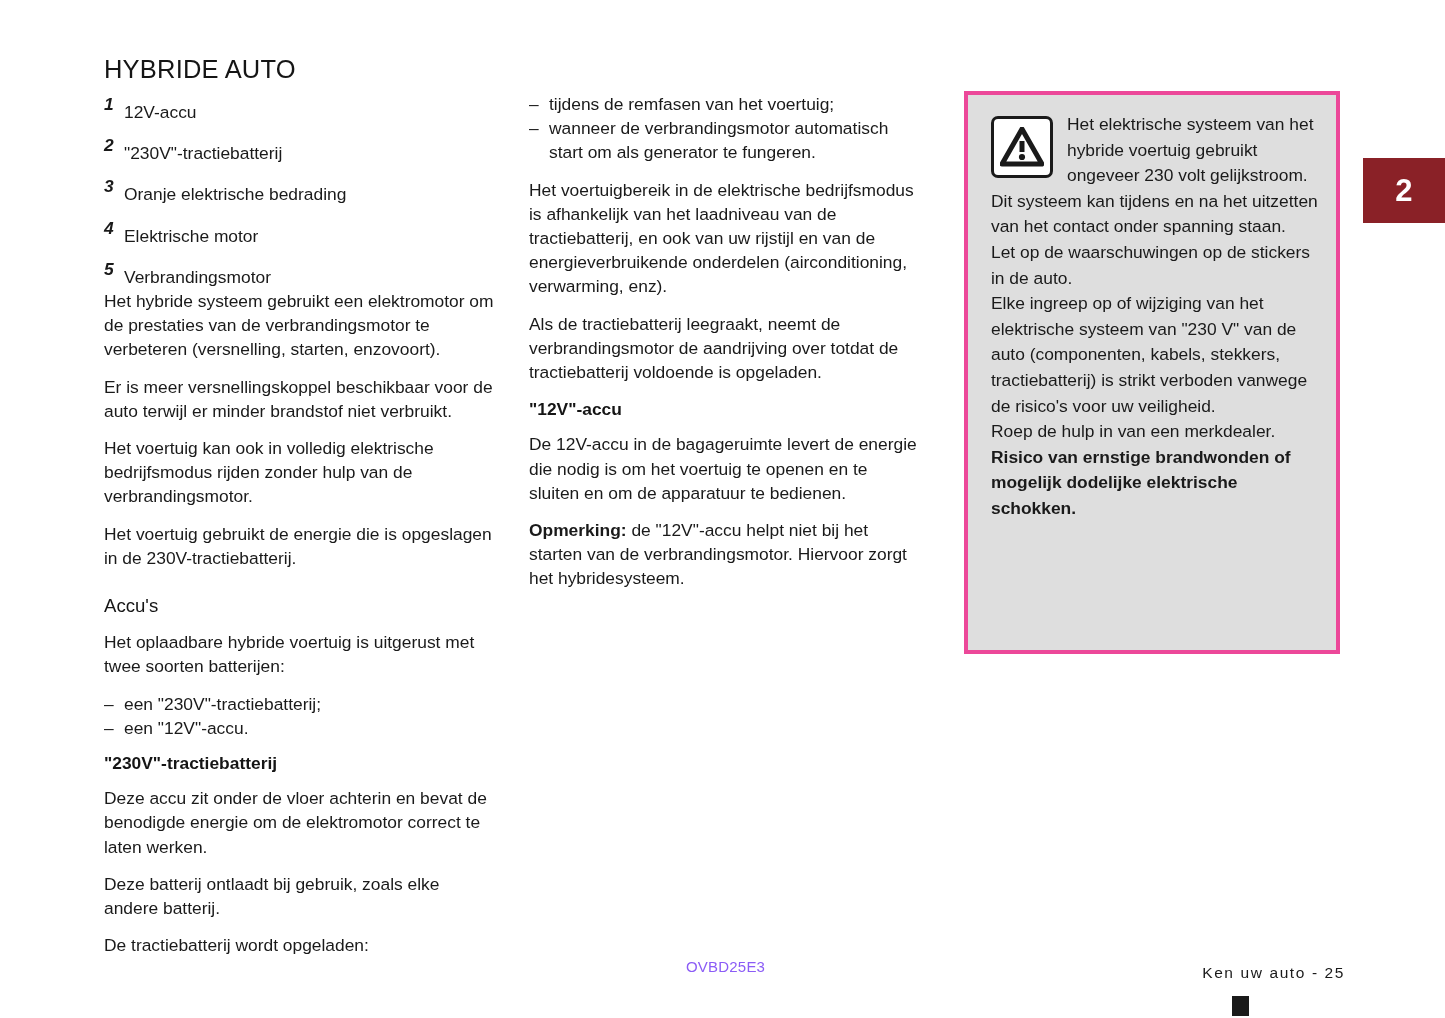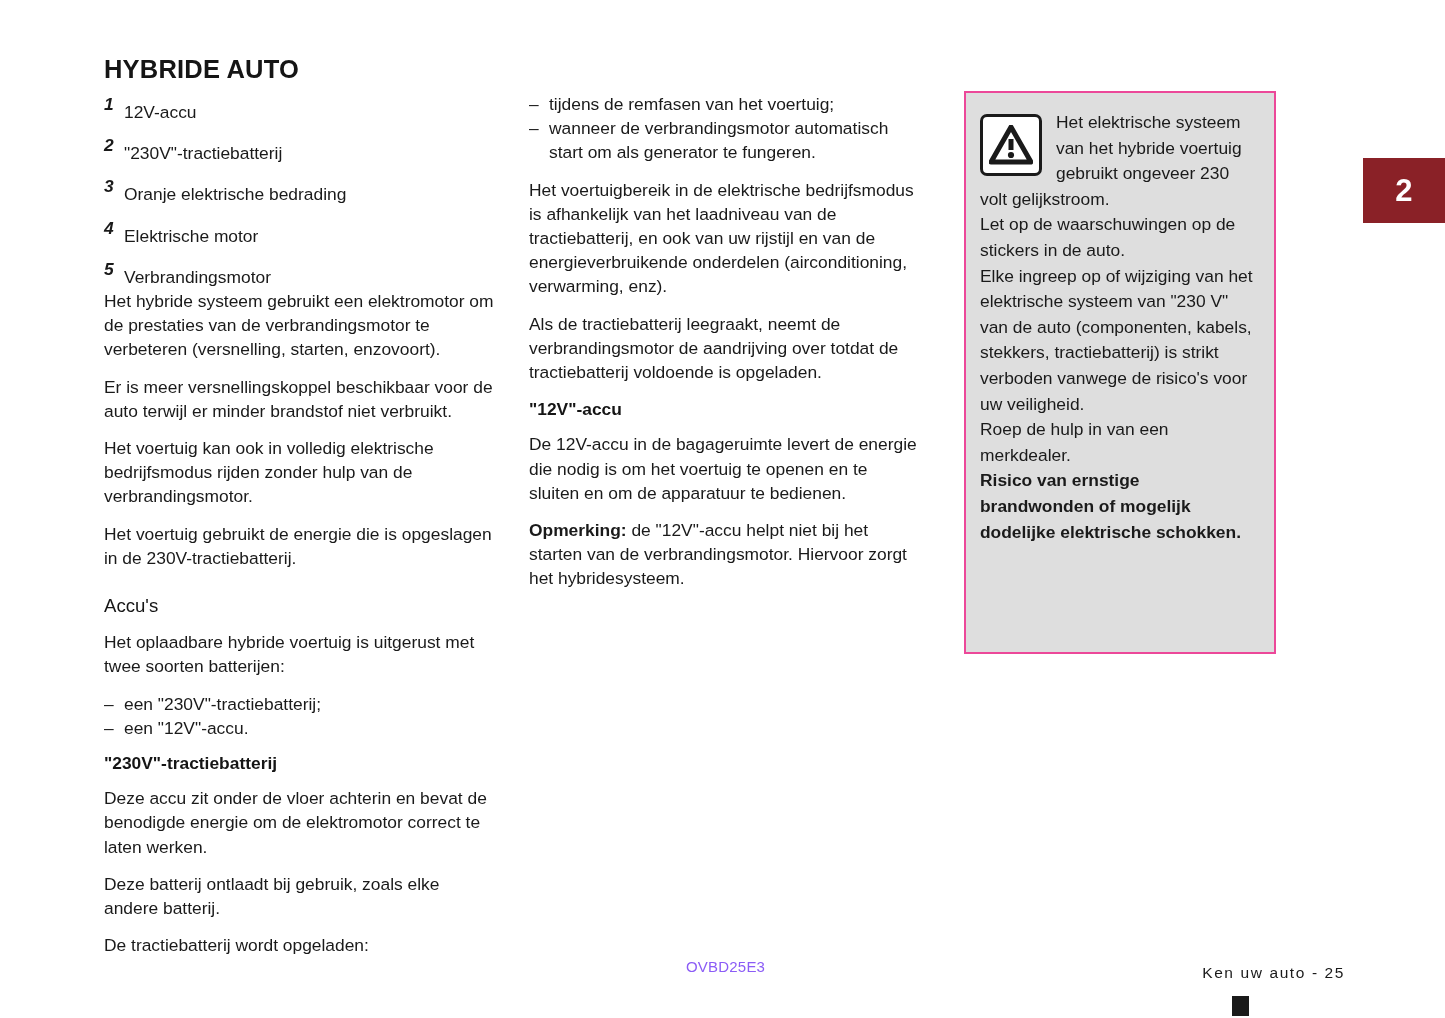--- a/index.html
+++ b/index.html
@@ -40,21 +40,21 @@
     line-height: 1;
     letter-spacing: 0.5px;
   }
 
   
   .page-title {
     position: absolute;
     left: 104px;
     top: 38px;
     font-size: 25.5px;
-    font-weight: bold;
+    font-weight: normal;
     letter-spacing: 0.2px;
     color: #151515;
   }
 
   
   .col {
     position: absolute;
     top: 92px;
     font-size: 17.4px;
     line-height: 24.2px;
@@ -114,26 +114,26 @@
     margin: 11px 0 11px 0;
     color: #151515;
   }
   .lead-bold { font-weight: bold; }
 
   
   .warning-box {
     position: absolute;
     left: 964px;
     top: 91px;
-    width: 312px;
+    width: 376px;
     height: 563px;
     background: #dedede;
-    border: 2px solid #ec4899;
+    border: 4px solid #ec4899;
     box-sizing: border-box;
-    padding: 17px 18px 14px 14px;
+    padding: 17px 18px 14px 23px;
     font-size: 17.4px;
     line-height: 25.6px;
     color: #1a1a1a;
   }
   .warning-icon {
     float: left;
     width: 62px;
     height: 62px;
     margin: 4px 14px 2px 0;
     background: #ffffff;
@@ -260,20 +260,21 @@
 
   <div class="warning-box">
     <div class="warning-icon">
       <svg width="44" height="40" viewBox="0 0 44 40" aria-hidden="true">
         <path d="M22 2 L42 37 L2 37 Z" fill="none" stroke="#1a1a1a" stroke-width="5" stroke-linejoin="round"></path>
         <rect x="19.5" y="14" width="5" height="11" fill="#1a1a1a"></rect>
         <circle cx="22" cy="30" r="3.1" fill="#1a1a1a"></circle>
       </svg>
     </div>
     <p>Het elektrische systeem van het hybride voertuig gebruikt ongeveer 230 volt gelijkstroom.</p>
+    <p>Dit systeem kan tijdens en na het uitzetten van het contact onder spanning staan.</p>
     <p>Let op de waarschuwingen op de stickers in de auto.</p>
     <p>Elke ingreep op of wijziging van het elektrische systeem van "230 V" van de auto (componenten, kabels, stekkers, tractiebatterij) is strikt verboden vanwege de risico's voor uw veiligheid.</p>
     <p>Roep de hulp in van een merkdealer.</p>
     <p class="bold">Risico van ernstige brandwonden of mogelijk dodelijke elektrische schokken.</p>
   </div>
 
   <div class="doc-code">OVBD25E3</div>
   <div class="footer-page">Ken uw auto - 25</div>
   <div class="footer-square"></div>
 

